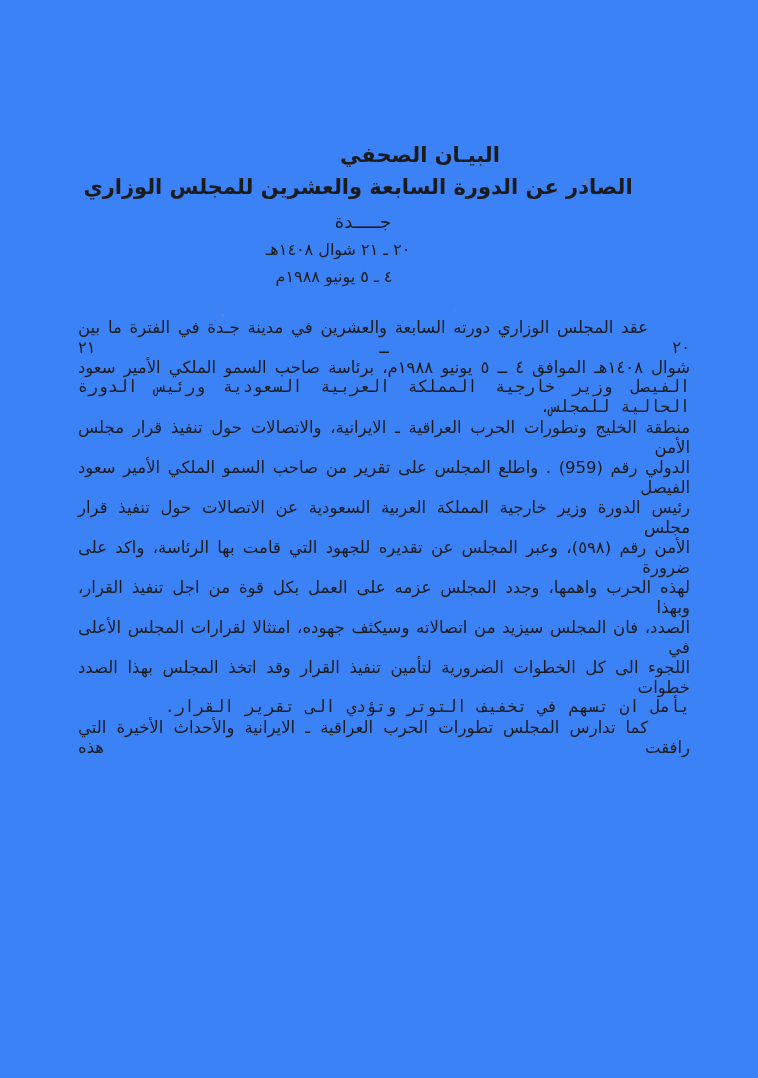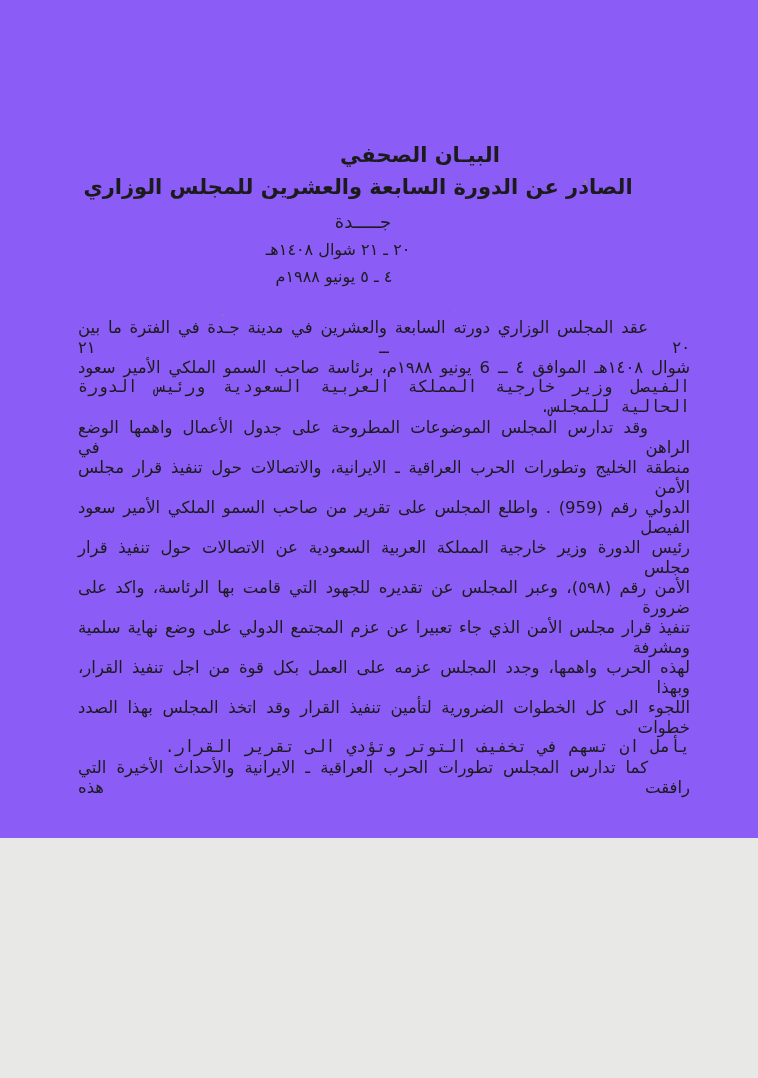--- a/index.html
+++ b/index.html
@@ -3,23 +3,23 @@
 <meta charset="utf-8">
 <style>
   html, body {
     margin: 0;
     padding: 0;
     background: #e8e8e6;
   }
   .page {
     position: relative;
     width: 758px;
-    height: 838px;
+    height: 1078px;
     margin: 0 auto;
-    background: #8b5cf6;
+    background: #3b82f6;
     color: #1b1b1b;
     font-family: "DejaVu Sans", sans-serif;
     direction: rtl;
     overflow: hidden;
   }
   
   .hdr-line { position: relative; text-align: center; }
   .title-main {
     margin-top: 141px;
     left: 41px;
@@ -86,32 +86,31 @@
     <div class="hdr-line title-sub">الصادر عن الدورة السابعة والعشرين للمجلس الوزاري</div>
     <div class="hdr-line city-line">جـــــدة</div>
     <div class="hdr-line date-line-h">٢٠ ـ ٢١ شوال ١٤٠٨هـ</div>
     <div class="hdr-line date-line-g">٤ ـ ٥ يونيو ١٩٨٨م</div>
   </header>
 
   <main class="doc-body">
 
     <section class="para">
       <div class="line first">عقد المجلس الوزاري دورته السابعة والعشرين في مدينة جـدة في الفترة ما بين ٢٠ ــ ٢١</div>
-      <div class="line">شوال ١٤٠٨هـ الموافق ٤ ــ 6 يونيو ١٩٨٨م، برئاسة صاحب السمو الملكي الأمير سعود</div>
+      <div class="line">شوال ١٤٠٨هـ الموافق ٤ ــ ٥ يونيو ١٩٨٨م، برئاسة صاحب السمو الملكي الأمير سعود</div>
       <div class="line endp">الفيصل وزير خارجية المملكة العربية السعودية ورئيس الدورة الحالية للمجلس.</div>
     </section>
 
     <section class="para">
-      <div class="line first">وقد تدارس المجلس الموضوعات المطروحة على جدول الأعمال واهمها الوضع الراهن في</div>
       <div class="line">منطقة الخليج وتطورات الحرب العراقية ـ الايرانية، والاتصالات حول تنفيذ قرار مجلس الأمن</div>
       <div class="line">الدولي رقم (959) . واطلع المجلس على تقرير من صاحب السمو الملكي الأمير سعود الفيصل</div>
       <div class="line">رئيس الدورة وزير خارجية المملكة العربية السعودية عن الاتصالات حول تنفيذ قرار مجلس</div>
       <div class="line">الأمن رقم (٥٩٨)، وعبر المجلس عن تقديره للجهود التي قامت بها الرئاسة، واكد على ضرورة</div>
-      <div class="line">تنفيذ قرار مجلس الأمن الذي جاء تعبيرا عن عزم المجتمع الدولي على وضع نهاية سلمية ومشرفة</div>
       <div class="line">لهذه الحرب واهمها، وجدد المجلس عزمه على العمل بكل قوة من اجل تنفيذ القرار، وبهذا</div>
+      <div class="line">الصدد، فان المجلس سيزيد من اتصالاته وسيكثف جهوده، امتثالا لقرارات المجلس الأعلى في</div>
       <div class="line">اللجوء الى كل الخطوات الضرورية لتأمين تنفيذ القرار وقد اتخذ المجلس بهذا الصدد خطوات</div>
       <div class="line endp">يأمل ان تسهم في تخفيف التوتر وتؤدي الى تقرير القرار.</div>
     </section>
 
     <section class="para">
       <div class="line first">كما تدارس المجلس تطورات الحرب العراقية ـ الايرانية والأحداث الأخيرة التي رافقت هذه</div>
 
     </section>
 
   </main>

